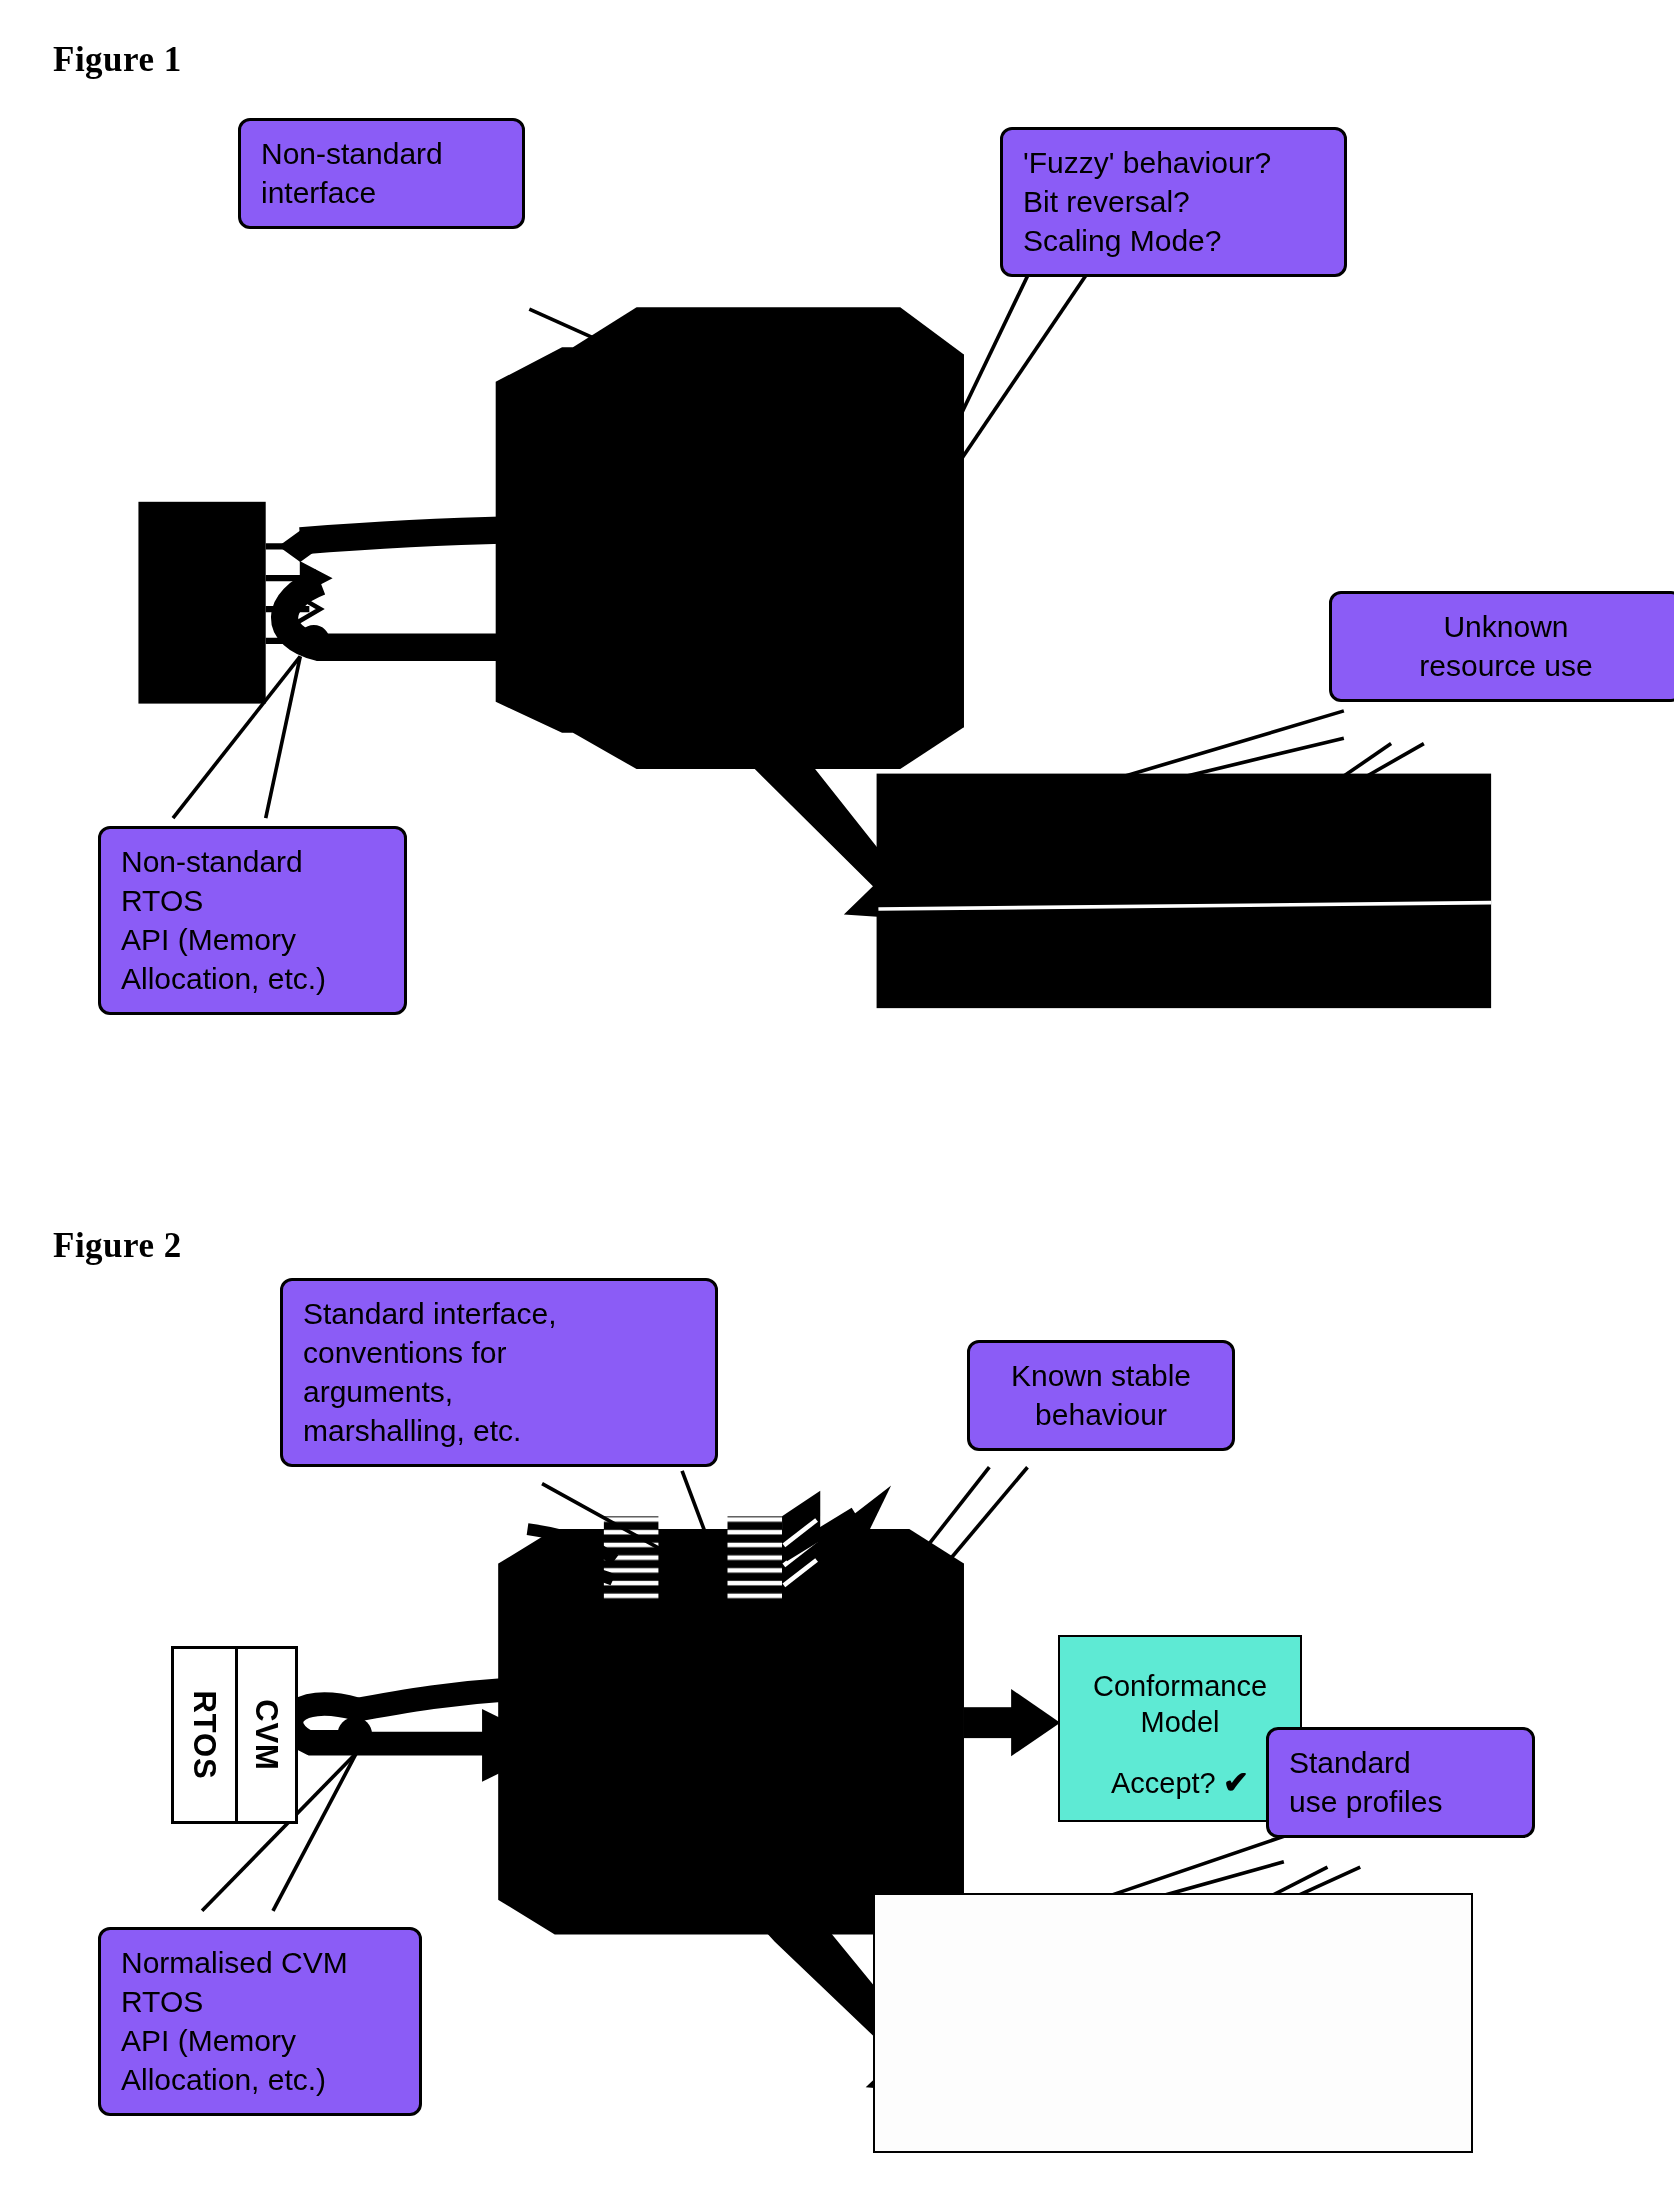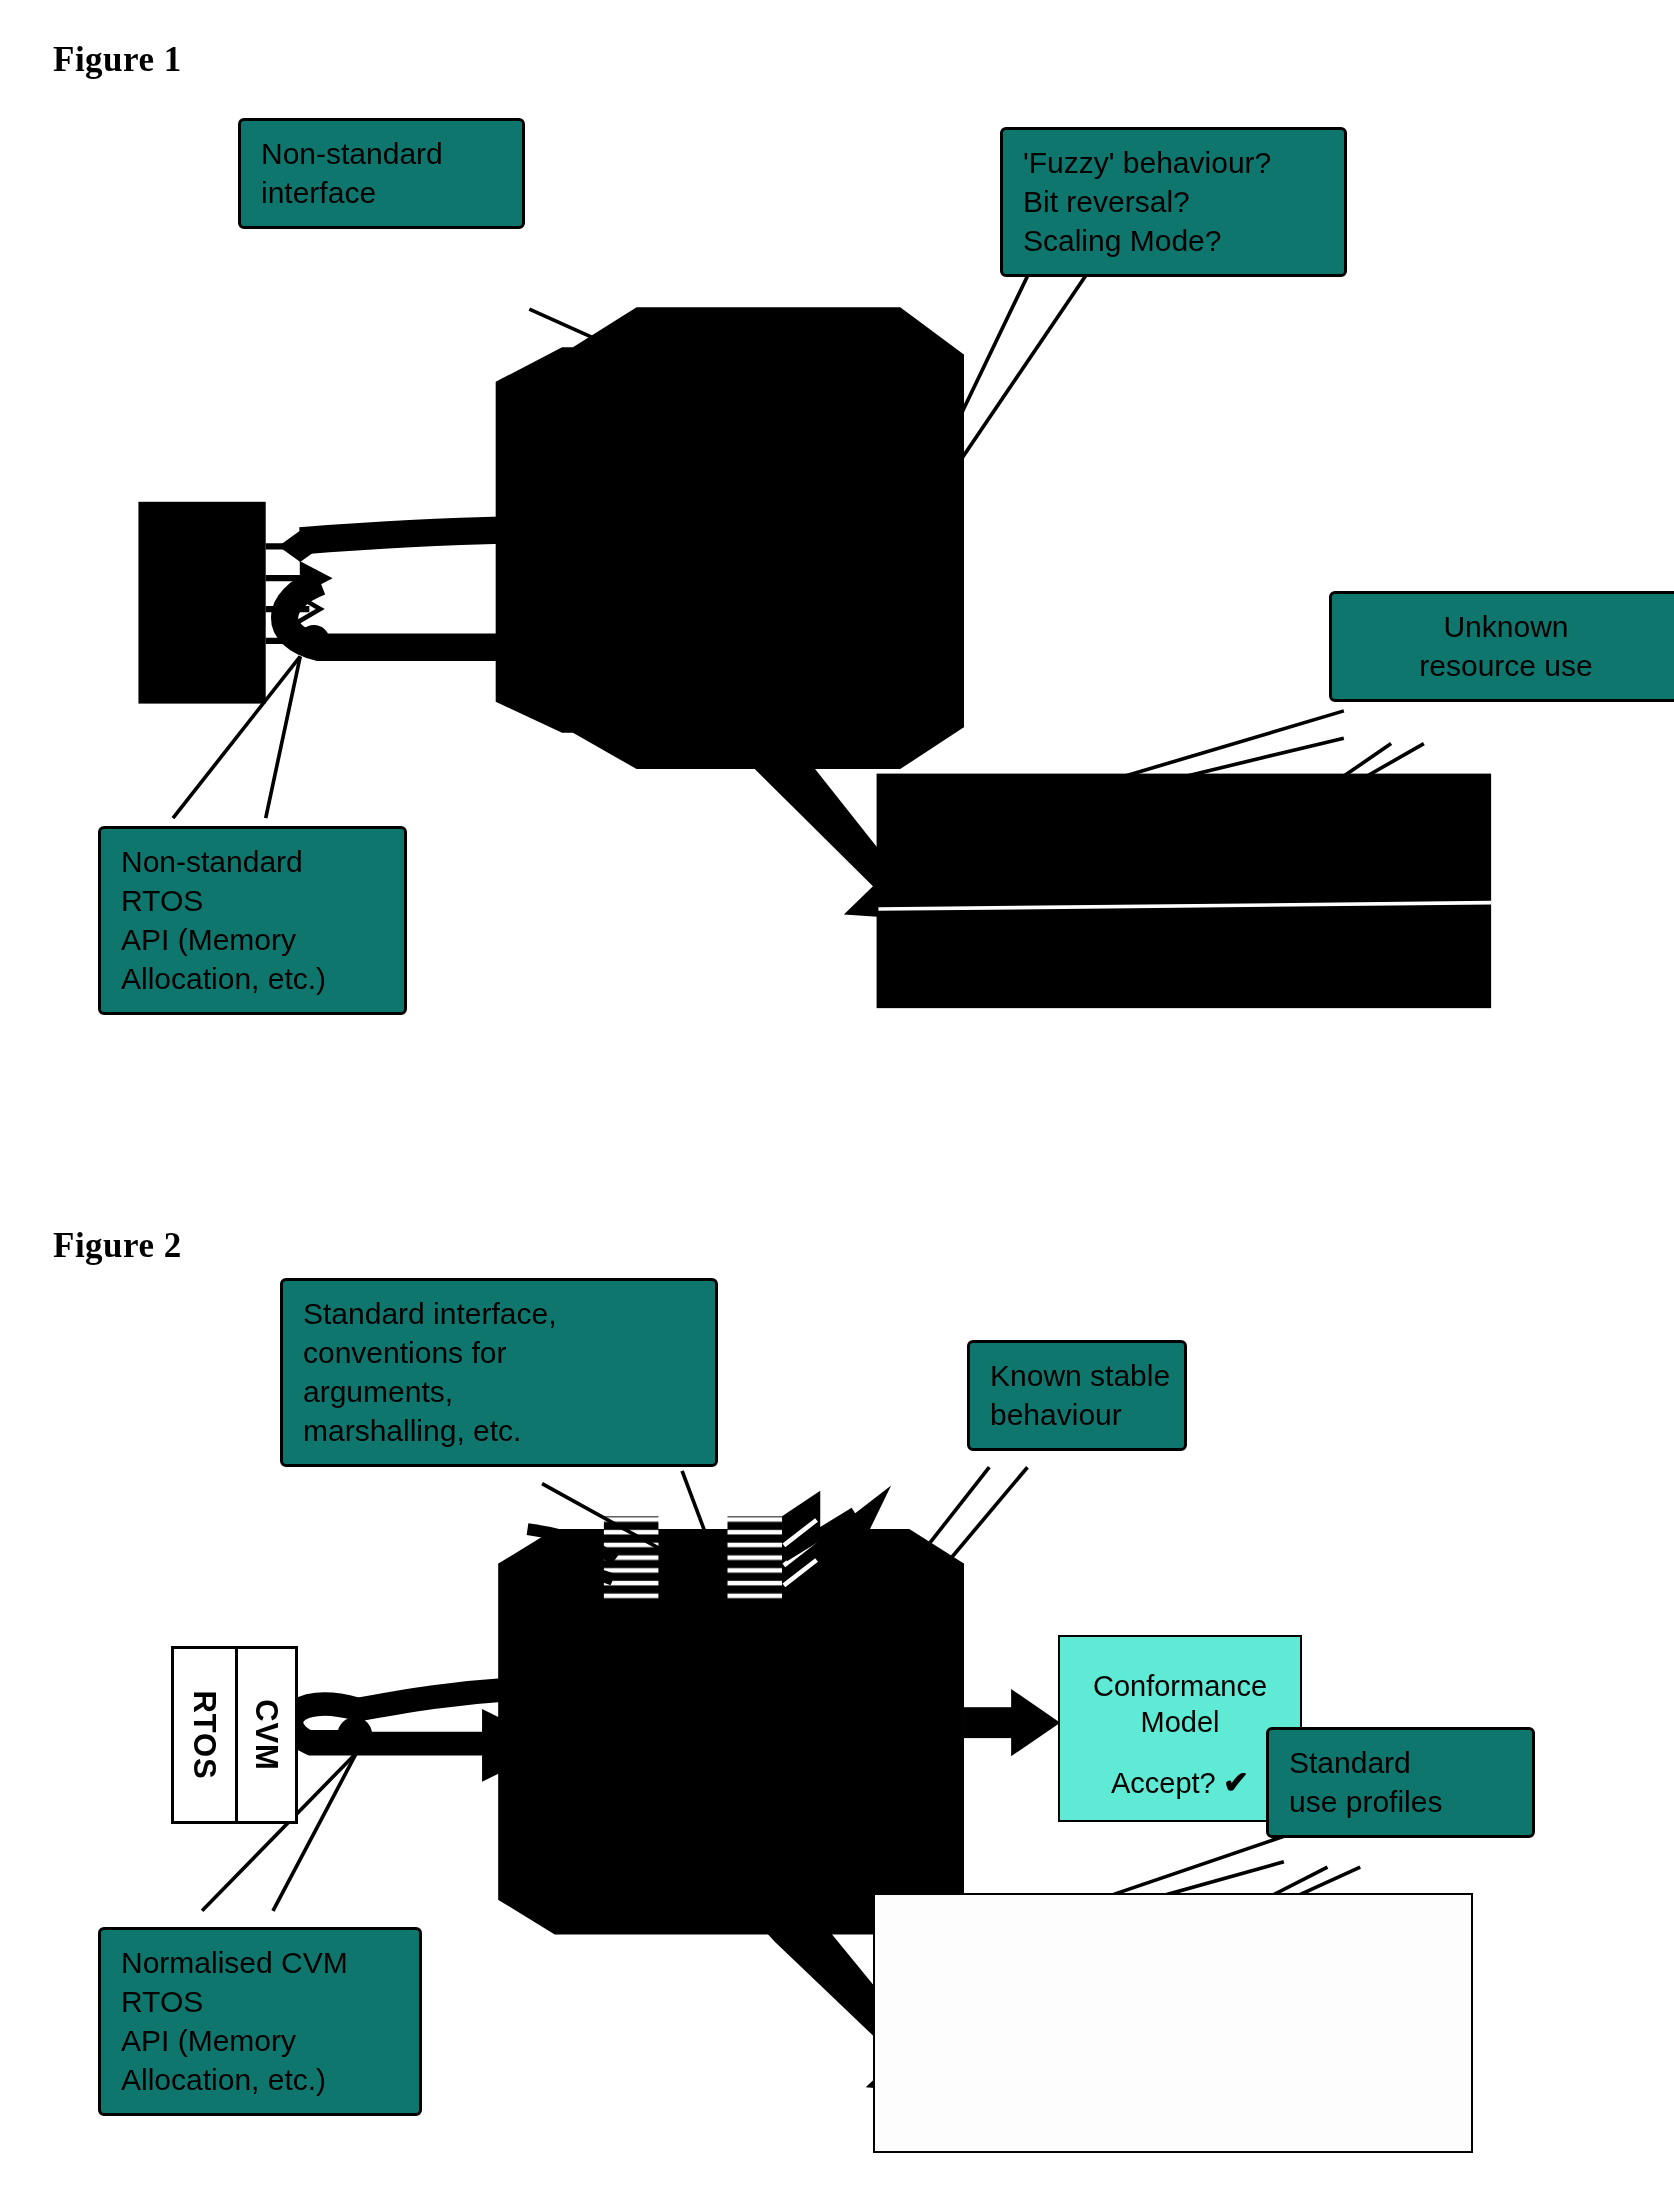--- a/index.html
+++ b/index.html
@@ -26,22 +26,22 @@
     font-weight: bold;
     font-size: 35px;
     letter-spacing: 0.5px;
     color: #000;
     white-space: nowrap;
   }
   
   .callout {
     position: absolute;
     border: 3.6px solid #000;
-    border-radius: 6px;
-    background: #0f766e;
+    border-radius: 12px;
+    background: #8b5cf6;
     box-sizing: border-box;
     padding: 12.7px 20px 14.5px 20px;
     font-size: 30px;
     line-height: 1.30;
     color: #000;
     z-index: 40;
   }
   .callout .line { white-space: nowrap; display:block; }
   
   .art {
@@ -264,21 +264,21 @@
 
   <div class="fig-caption" style="left:53px; top:1226px;">Figure 2</div>
 
   <div class="callout" style="left:280px; top:1278px; width:438px;">
     <span class="line">Standard interface,</span>
     <span class="line">conventions for</span>
     <span class="line">arguments,</span>
     <span class="line">marshalling, etc.</span>
   </div>
 
-  <div class="callout" style="left:967px; top:1340px; width:220px;">
+  <div class="callout" style="left:967px; top:1340px; width:268px;text-align:center;">
     <span class="line">Known stable</span>
     <span class="line">behaviour</span>
   </div>
 
   <div class="callout" style="left:1266px; top:1727px; width:269px;">
     <span class="line">Standard</span>
     <span class="line">use profiles</span>
   </div>
 
   <div class="callout" style="left:98px; top:1927px; width:324px;">

